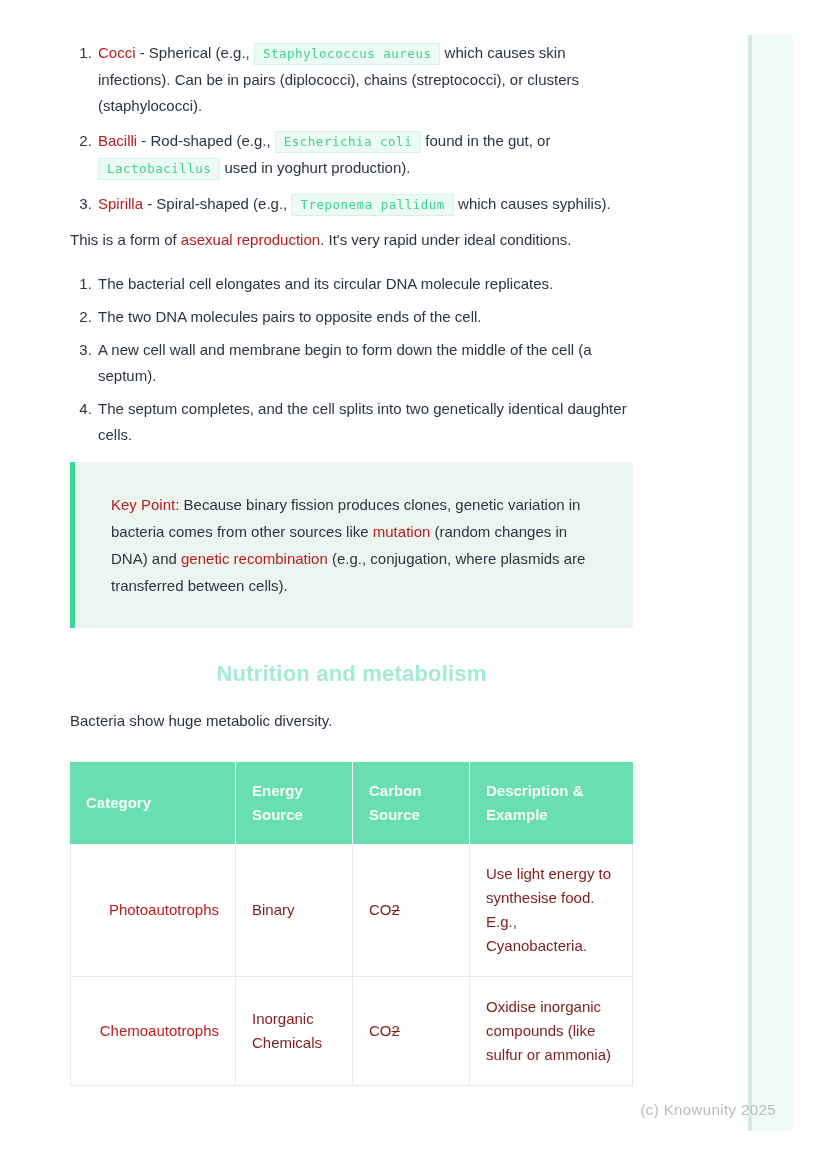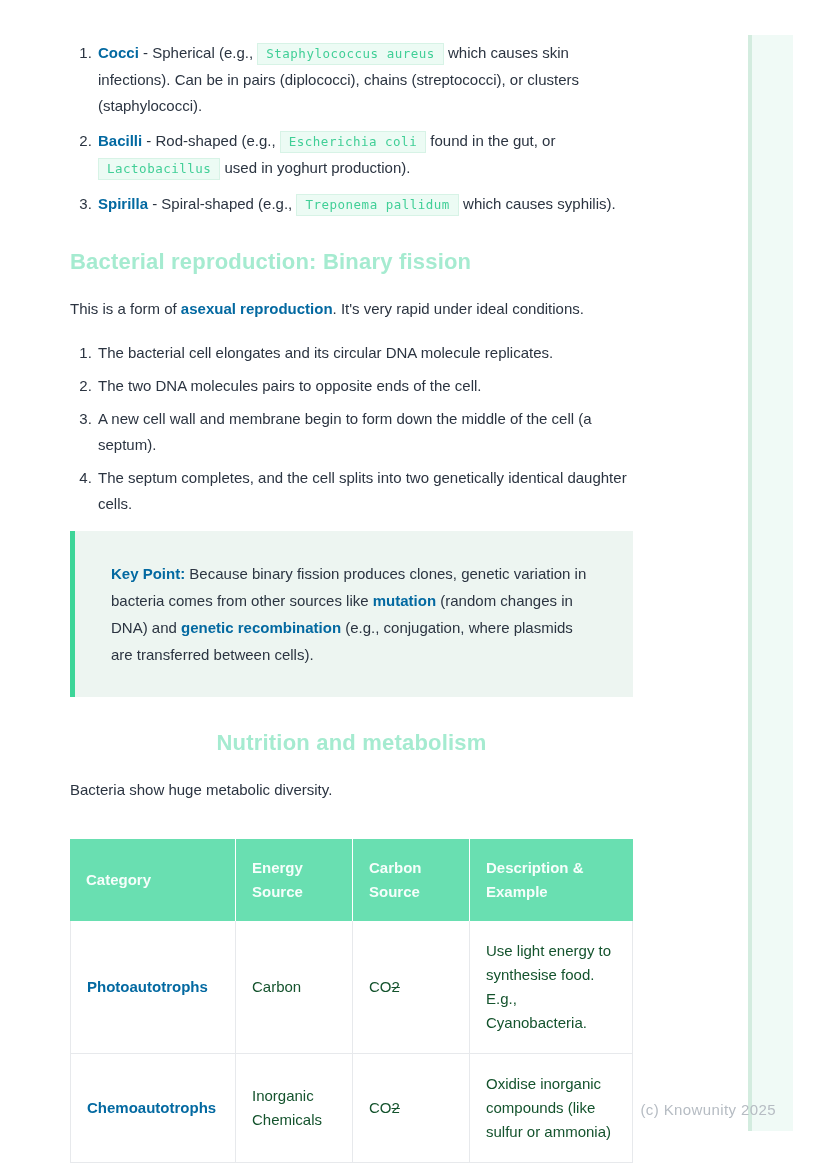--- a/index.html
+++ b/index.html
@@ -22,57 +22,57 @@
   .page{
     position:relative;width:828px;height:1171px;background:#ffffff;
     font-family:"Liberation Sans",sans-serif;color:var(--body-text);
     font-size:15px;line-height:26px;
   }
   .content{position:absolute;left:70px;top:40px;width:563px;}
   ol{margin:0;padding:0 0 0 26px;}
   ol.list-primary li{margin-bottom:9px;}
   ol.list-steps li{margin-bottom:7px;}
   li{padding-left:2px;}
-  strong{font-weight:bold;color:#0369a1;}
+  strong{font-weight:normal;color:#b91c1c;}
   h2{
     font-size:22px;line-height:28px;font-weight:bold;color:var(--heading);
     margin:30px 0 20px 0;letter-spacing:0.2px;
   }
   h2.second{margin-top:32px;text-align:center;}
   p{margin:0 0 18px 0;}
   code.badge{
     font-family:"DejaVu Sans Mono",monospace;font-size:12.5px;
     color:var(--code-text);background:var(--code-bg);
     border:1px solid var(--code-border);border-radius:0;
     padding:2px 8px 3px 8px;white-space:nowrap;letter-spacing:0.5px;
   }
   .callout{
     margin:14px 0 0 0;background:var(--callout-bg);
     border-left:5px solid var(--callout-border);
     padding:17px 24px 17px 24px;
   }
   .callout p{margin:12px;line-height:27px;}
   table{
-    margin-top:36px;border-collapse:separate;border-spacing:0;
+    margin-top:28px;border-collapse:separate;border-spacing:0;
     table-layout:fixed;width:563px;
   }
   th{
     background:var(--th-bg);color:var(--th-text);font-weight:bold;
     text-align:left;vertical-align:middle;padding:17px 16px;
     font-size:15px;line-height:24px;border-right:1.5px solid #ffffff;
   }
   th:last-child{border-right:none;}
   td{
     vertical-align:middle;padding:18px 16px;font-size:15px;line-height:24px;
     border-right:1px solid var(--table-border);
     border-bottom:1px solid var(--table-border);
-    color:#14532d;background:#ffffff;
+    color:#7f1d1d;background:#ffffff;
   }
   td:first-child{border-left:1px solid var(--table-border);}
-  td.cat{font-weight:bold;color:#1d2633;}
+  td.cat{font-weight:bold;color:#1d2633;text-align:right;}
   s{text-decoration:line-through;}
   .side-bar{
     position:absolute;left:748px;top:35px;width:45px;height:1096px;
     background:var(--sidebar-fill);border-left:4px solid var(--sidebar-edge);
     box-sizing:border-box;
   }
   .watermark{
     position:absolute;top:1103px;right:52px;font-size:15px;line-height:14px;
     color:var(--watermark);letter-spacing:0.4px;z-index:2;
   }
@@ -80,21 +80,20 @@
 </head>
 <body>
 
 <div class="page">
   <div class="content" id="content">
       <ol class="list-primary">
         <li><strong>Cocci</strong> - Spherical (e.g., <code class="badge">Staphylococcus aureus</code> which causes skin infections). Can be in pairs (diplococci), chains (streptococci), or clusters (staphylococci).</li>
         <li><strong>Bacilli</strong> - Rod-shaped (e.g., <code class="badge">Escherichia coli</code> found in the gut, or <code class="badge">Lactobacillus</code> used in yoghurt production).</li>
         <li><strong>Spirilla</strong> - Spiral-shaped (e.g., <code class="badge">Treponema pallidum</code> which causes syphilis).</li>
       </ol>
-      <h2>Bacterial reproduction: Binary fission</h2>
       <p>This is a form of <strong>asexual reproduction</strong>. It's very rapid under ideal conditions.</p>
       <ol class="list-steps">
         <li>The bacterial cell elongates and its circular DNA molecule replicates.</li>
         <li>The two DNA molecules pairs to opposite ends of the cell.</li>
         <li>A new cell wall and membrane begin to form down the middle of the cell (a septum).</li>
         <li>The septum completes, and the cell splits into two genetically identical daughter cells.</li>
       </ol>
       <div class="callout">
         <p><strong>Key Point:</strong> Because binary fission produces clones, genetic variation in bacteria comes from other sources like <strong>mutation</strong> (random changes in DNA) and <strong>genetic recombination</strong> (e.g., conjugation, where plasmids are transferred between cells).</p>
       </div>
@@ -111,21 +110,21 @@
           <tr>
             <th>Category</th>
             <th>Energy Source</th>
             <th>Carbon Source</th>
             <th>Description &amp; Example</th>
           </tr>
         </thead>
         <tbody>
           <tr>
             <td class="cat"><strong>Photoautotrophs</strong></td>
-            <td>Carbon</td>
+            <td>Binary</td>
             <td>CO<s>2</s></td>
             <td>Use light energy to synthesise food. E.g., Cyanobacteria.</td>
           </tr>
           <tr>
             <td class="cat"><strong>Chemoautotrophs</strong></td>
             <td>Inorganic Chemicals</td>
             <td>CO<s>2</s></td>
             <td>Oxidise inorganic compounds (like sulfur or ammonia)</td>
           </tr>
         </tbody>

